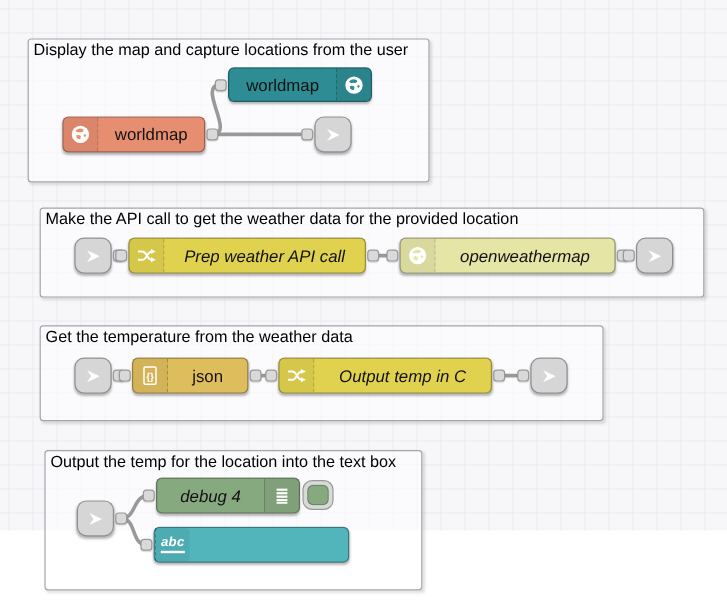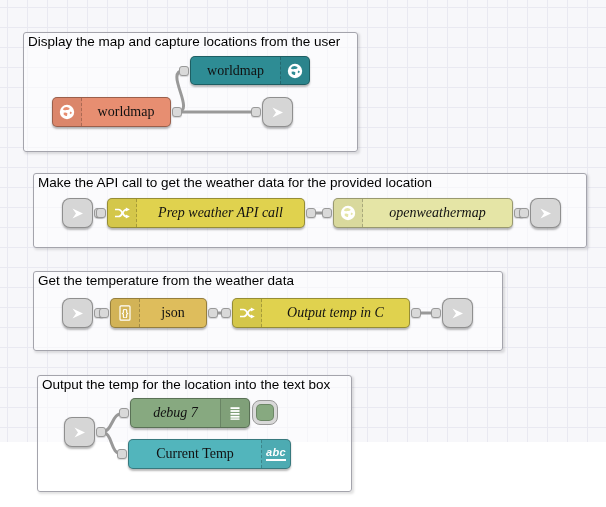--- a/index.html
+++ b/index.html
@@ -32,21 +32,21 @@
 
   .node{
     position:absolute;box-sizing:border-box;
     display:flex;align-items:stretch;
     border:1px solid rgba(0,0,0,.33);border-radius:5px;
     box-shadow:0 1.5px 2px rgba(0,0,0,.28);
     font-size:14px;color:#111;
   }
   .node .label{
     flex:1;display:flex;align-items:center;justify-content:center;
-    padding:11px 6px;white-space:nowrap;overflow:hidden;font-family:Liberation Serif, serif;
+    padding:11px 6px;white-space:nowrap;overflow:hidden;
   }
   .node .label.italic{font-style:italic;}
   .icon-area{
     width:28px;flex:0 0 28px;display:flex;align-items:center;justify-content:center;
     background:rgba(0,0,0,.05);
   }
   .icon-area.left{border-right:1px dashed rgba(0,0,0,.22);border-radius:4px 0 0 4px;}
   .icon-area.right{border-left:1px dashed rgba(0,0,0,.22);border-radius:0 4px 4px 0;}
   .icon-area.solid-sep.right{border-left:1px solid rgba(0,0,0,.18);}
   .link-node{
@@ -223,38 +223,37 @@
       <div class="port" style="left: 431px; top: 308px;"></div>
       <div class="node link-node" style="left: 64px; top: 417px; width: 31px; height: 30px; background: rgb(214, 214, 214);">
         <div class="icon-area center" style="color: rgb(214, 214, 214);">
           <svg width="19" height="19" viewBox="0 0 19 19">
             <path d="M4.5,4.5 L15,9.5 L4.5,14.5 L8,9.5 Z" fill="#fff"></path>
           </svg>
         </div>
       </div>
       <div class="port" style="left: 96px; top: 427px;"></div>
       <div class="node" style="left: 130px; top: 398px; width: 120px; height: 30px; background: rgb(135, 169, 128);">
-        <span class="label italic">debug 7</span>
+        <span class="label italic">debug 4</span>
         <div class="icon-area right solid-sep" style="color: rgb(135, 169, 128);">
           <svg width="18" height="18" viewBox="0 0 18 18">
             <g fill="#fff">
               <rect x="4.5" y="3.2" width="9" height="1.8"></rect>
               <rect x="4.5" y="6.1" width="9" height="1.8"></rect>
               <rect x="4.5" y="9.0" width="9" height="1.8"></rect>
               <rect x="4.5" y="11.9" width="9" height="1.8"></rect>
               <rect x="4.5" y="14.4" width="9" height="1.4"></rect>
             </g>
           </svg>
         </div>
       </div>
       <div class="port" style="left: 119px; top: 408px;"></div>
       <div class="node-button" style="left: 252px; top: 400px; width: 26px; height: 25px;">
         <div class="node-button-inner" style="background: rgb(135, 169, 128);"></div>
       </div>
       <div class="node" style="left: 128px; top: 439px; width: 163px; height: 30px; background: rgb(82, 181, 188);">
-        <span class="label">Current Temp</span>
         <div class="icon-area right" style="color: rgb(82, 181, 188); font-style: italic;">
           <span class="abc">abc</span>
         </div>
       </div>
       <div class="port" style="left: 117px; top: 449px;"></div>
     </div>
 </div>
 
 </body></html>

